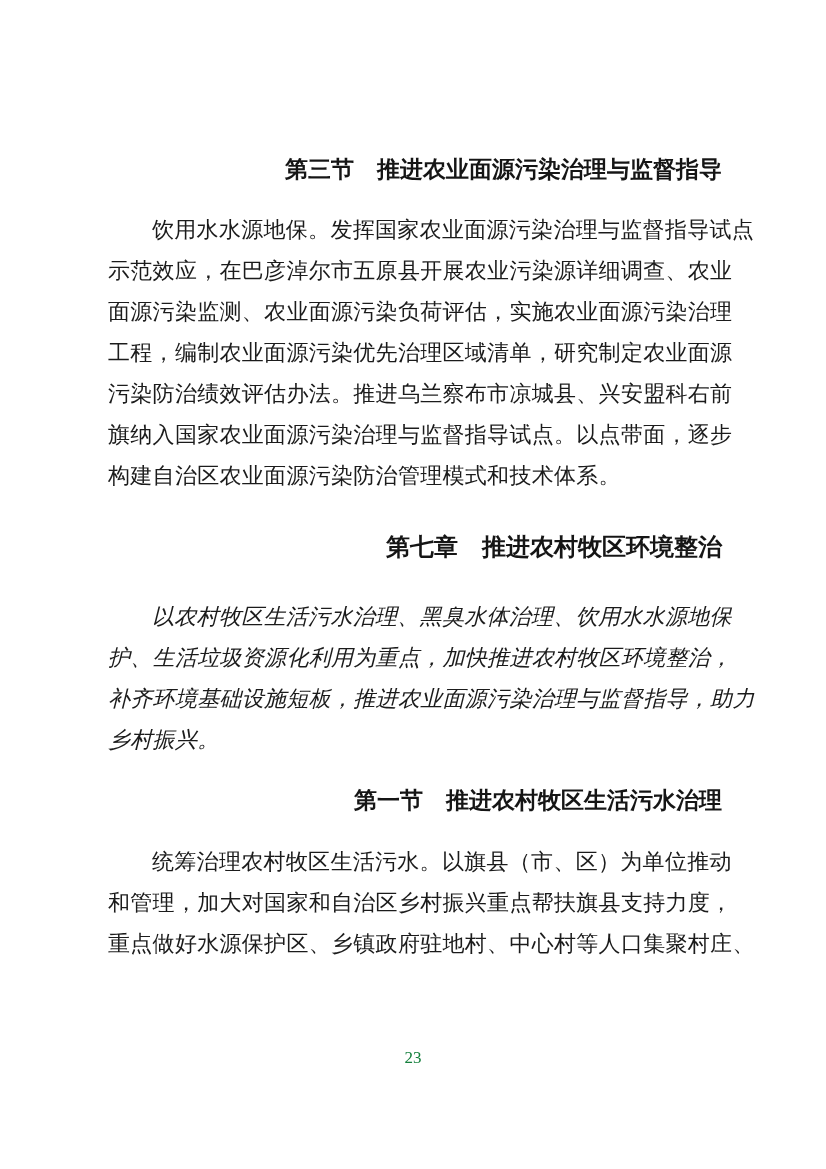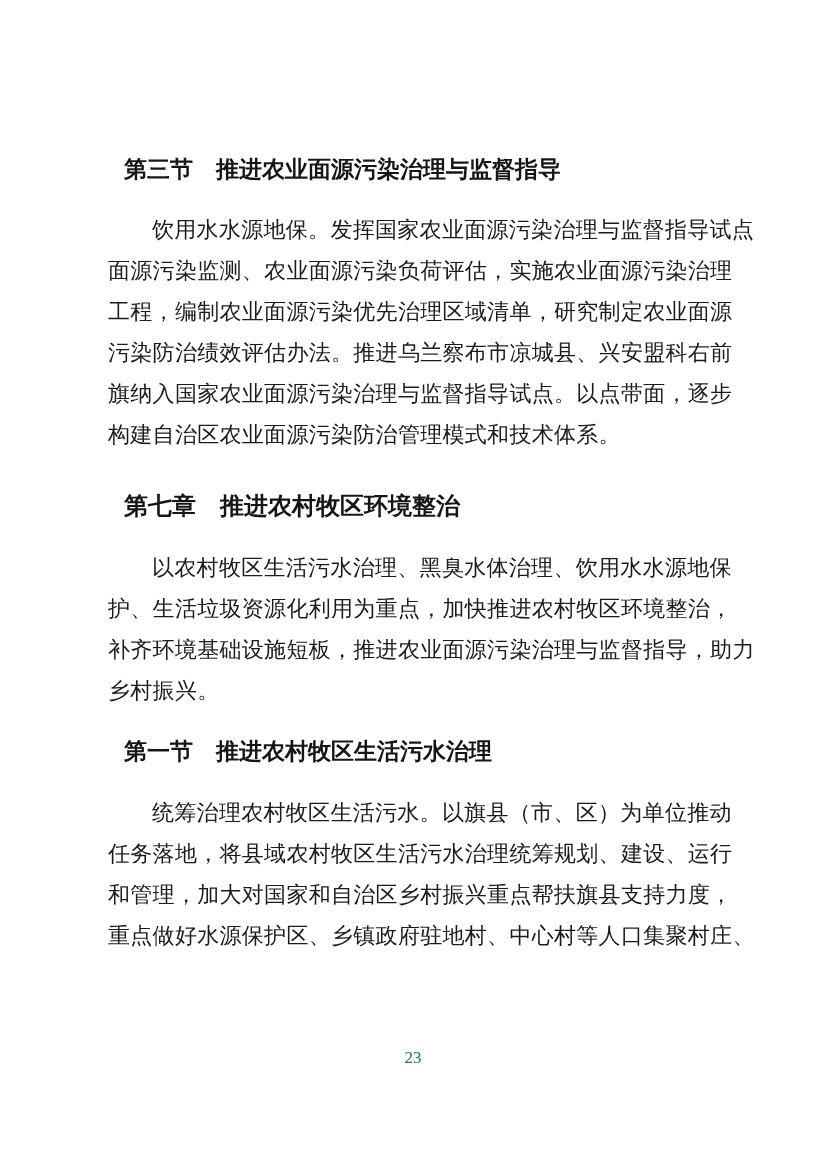--- a/index.html
+++ b/index.html
@@ -16,22 +16,22 @@
     font-family: "Liberation Serif", "DejaVu Serif", serif;
     overflow: hidden;
   }
   .content {
     position: absolute;
     left: 108px;
     top: 0;
     width: 622px;
   }
   .heading {
-    margin: 16px;
-    text-align: left;
+    margin: 8px;
+    text-align: right;
     font-weight: bold;
     color: #151515;
   }
   .heading.kai {
     font-size: 23px;
     line-height: 32px;
     font-family: "Liberation Serif", "DejaVu Serif", serif;
   }
   .heading.hei {
     font-size: 24px;
@@ -45,21 +45,21 @@
     letter-spacing: 0.3px;
   }
   .para .line {
     white-space: nowrap;
   }
   .para .line.indent {
     text-indent: 2em;
   }
   #para1 { margin-top: 23px; }
   #chapter7 { margin-top: 34px; }
-  #para2 { margin-top: 24px; }
+  #para2 { margin-top: 32px; font-style: italic; }
   #section1 { margin-top: 25px; }
   #para3 { margin-top: 24px; }
   .page-number {
     position: absolute;
     left: 0;
     right: 0;
     top: 1048px;
     text-align: center;
     font-size: 17px;
     color: #15803d;
@@ -69,41 +69,41 @@
 </head>
 <body>
 
 <div class="page">
   <div class="content">
 
     <h2 class="heading kai first">第三节　推进农业面源污染治理与监督指导</h2>
 
     <div class="para" id="para1">
       <div class="line indent">饮用水水源地保。发挥国家农业面源污染治理与监督指导试点</div>
+      <div class="line">示范效应，在巴彦淖尔市五原县开展农业污染源详细调查、农业</div>
       <div class="line">面源污染监测、农业面源污染负荷评估，实施农业面源污染治理</div>
       <div class="line">工程，编制农业面源污染优先治理区域清单，研究制定农业面源</div>
       <div class="line">污染防治绩效评估办法。推进乌兰察布市凉城县、兴安盟科右前</div>
       <div class="line">旗纳入国家农业面源污染治理与监督指导试点。以点带面，逐步</div>
       <div class="line">构建自治区农业面源污染防治管理模式和技术体系。</div>
     </div>
 
     <h1 class="heading hei" id="chapter7">第七章　推进农村牧区环境整治</h1>
 
     <div class="para" id="para2">
       <div class="line indent">以农村牧区生活污水治理、黑臭水体治理、饮用水水源地保</div>
       <div class="line">护、生活垃圾资源化利用为重点，加快推进农村牧区环境整治，</div>
       <div class="line">补齐环境基础设施短板，推进农业面源污染治理与监督指导，助力</div>
       <div class="line">乡村振兴。</div>
     </div>
 
     <h2 class="heading kai" id="section1">第一节　推进农村牧区生活污水治理</h2>
 
     <div class="para" id="para3">
       <div class="line indent">统筹治理农村牧区生活污水。以旗县（市、区）为单位推动</div>
-      <div class="line">任务落地，将县域农村牧区生活污水治理统筹规划、建设、运行</div>
       <div class="line">和管理，加大对国家和自治区乡村振兴重点帮扶旗县支持力度，</div>
       <div class="line">重点做好水源保护区、乡镇政府驻地村、中心村等人口集聚村庄、</div>
     </div>
 
   </div>
 
   <div class="page-number">23</div>
 </div>
 
 </body></html>

